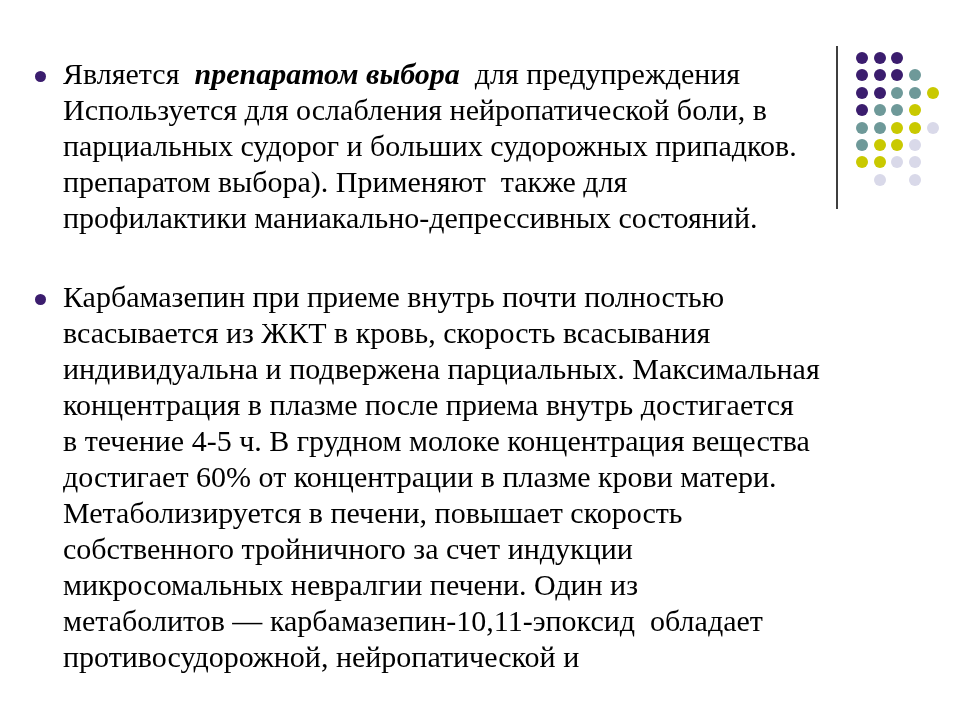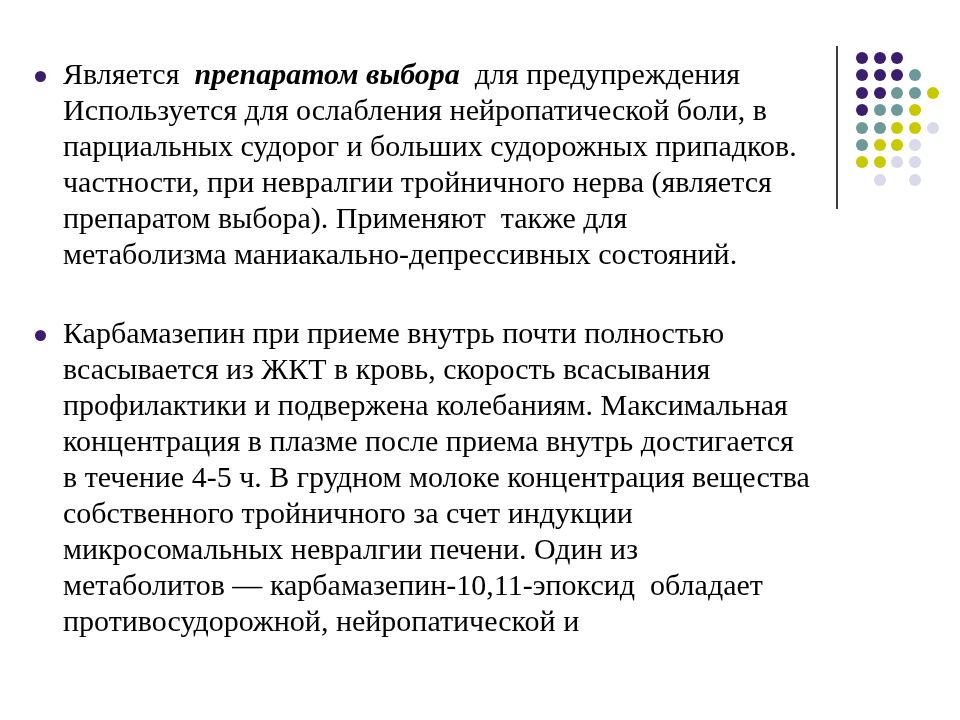--- a/index.html
+++ b/index.html
@@ -102,33 +102,34 @@
       <span class="dot" style="left: 17.7px; top: 121.8px; background: rgb(217, 217, 233);"></span>
       <span class="dot" style="left: 53.1px; top: 121.8px; background: rgb(217, 217, 233);"></span>
     </div>
   <div class="content" id="bullets">
       <div class="bullet-item">
         <span class="marker" style="background: rgb(59, 29, 110);"></span>
         <div class="bullet-text">
           <div class="line"><span class="seg-n">Является  </span><span class="seg-bi">препаратом выбора</span><span class="seg-n">  для предупреждения</span></div>
           <div class="line"><span class="seg-n">Используется для ослабления нейропатической боли, в</span></div>
           <div class="line"><span class="seg-n">парциальных судорог и больших судорожных припадков.</span></div>
-          <div class="line"><span class="seg-n">частности, при невралгии тройничного нерва (является</span></div>
           <div class="line"><span class="seg-n">препаратом выбора). Применяют  также для</span></div>
-          <div class="line"><span class="seg-n">метаболизма маниакально-депрессивных состояний.</span></div>
+          <div class="line"><span class="seg-n">профилактики маниакально-депрессивных состояний.</span></div>
         </div>
       </div>
       <div class="bullet-item">
         <span class="marker" style="background: rgb(59, 29, 110);"></span>
         <div class="bullet-text">
           <div class="line"><span class="seg-n">Карбамазепин при приеме внутрь почти полностью</span></div>
           <div class="line"><span class="seg-n">всасывается из ЖКТ в кровь, скорость всасывания</span></div>
-          <div class="line"><span class="seg-n">профилактики и подвержена колебаниям. Максимальная</span></div>
+          <div class="line"><span class="seg-n">индивидуальна и подвержена парциальных. Максимальная</span></div>
           <div class="line"><span class="seg-n">концентрация в плазме после приема внутрь достигается</span></div>
           <div class="line"><span class="seg-n">в течение 4-5 ч. В грудном молоке концентрация вещества</span></div>
+          <div class="line"><span class="seg-n">достигает 60% от концентрации в плазме крови матери.</span></div>
+          <div class="line"><span class="seg-n">Метаболизируется в печени, повышает скорость</span></div>
           <div class="line"><span class="seg-n">собственного тройничного за счет индукции</span></div>
           <div class="line"><span class="seg-n">микросомальных невралгии печени. Один из</span></div>
           <div class="line"><span class="seg-n">метаболитов — </span><span class="seg-i">карбамазепин-10,11-эпоксид</span><span class="seg-n">  обладает</span></div>
           <div class="line"><span class="seg-n">противосудорожной, нейропатической и</span></div>
         </div>
       </div>
     </div>
 </div>
 
 </body></html>

